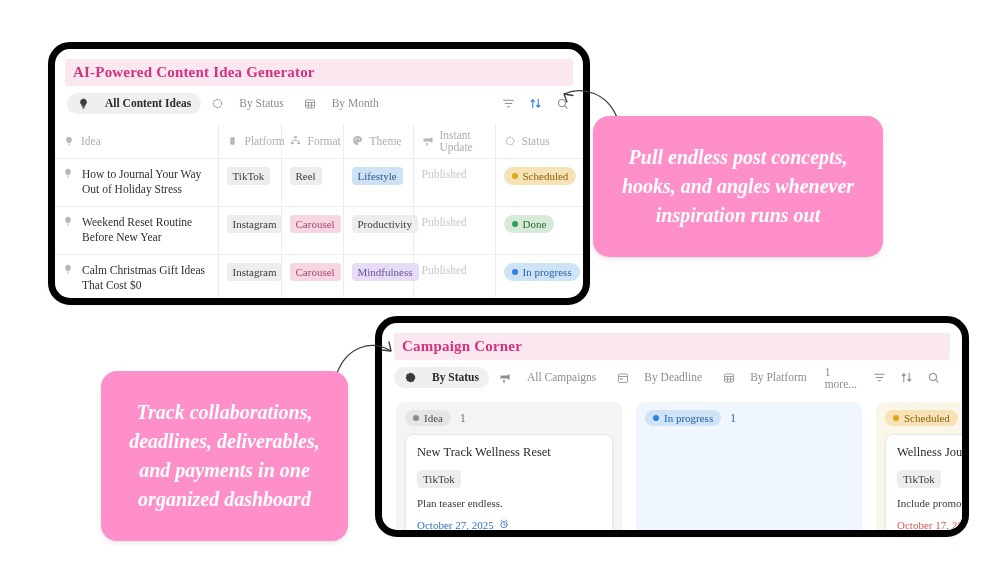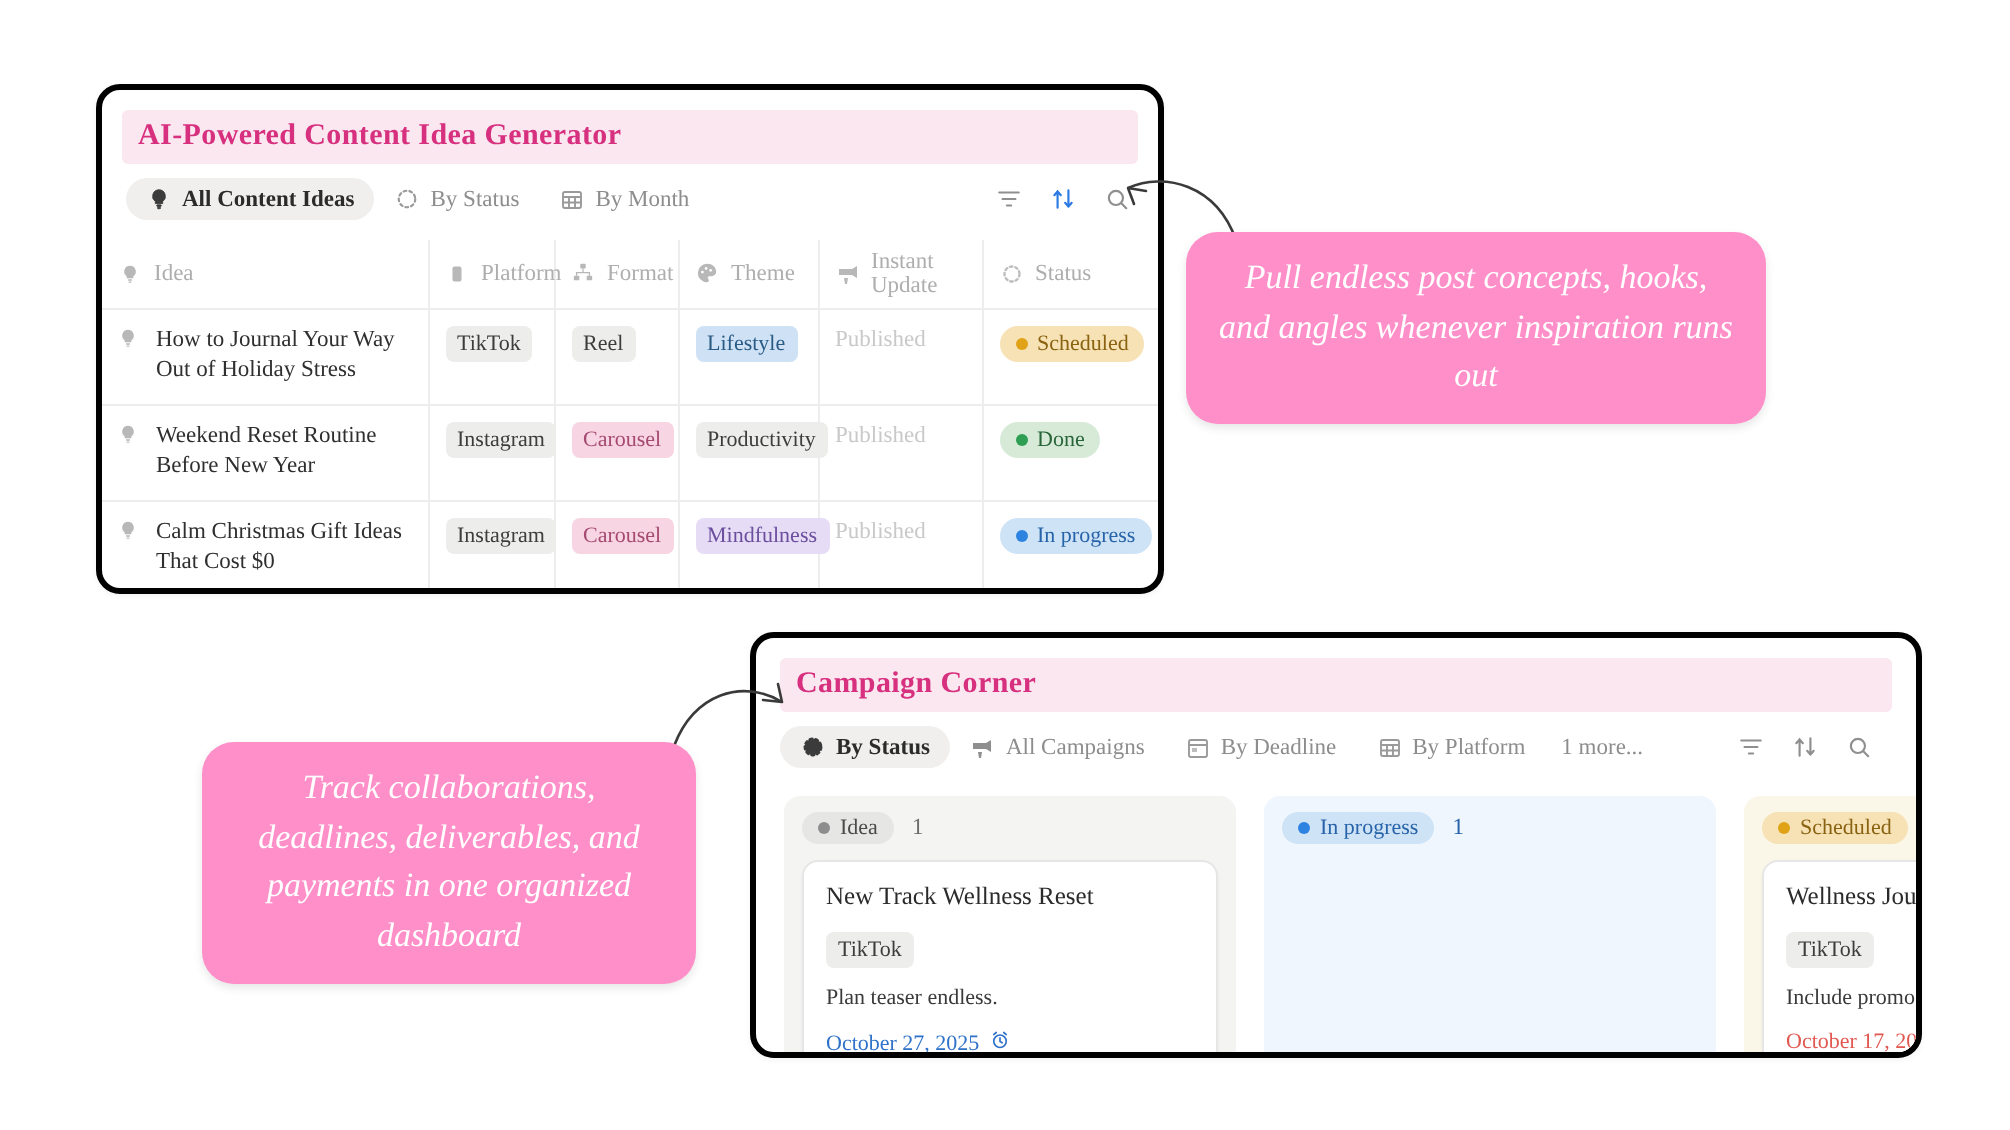--- a/index.html
+++ b/index.html
@@ -6,37 +6,37 @@
   body{
     width:1005px;height:565px;background:#ffffff;
     font-family:"Liberation Serif",serif;
     -webkit-font-smoothing:antialiased;
     overflow:hidden;position:relative;
   }
   .stage{position:absolute;inset:0;}
 
   
   .panel{
-    position:absolute;background:#fff;border:3px solid #000000;
-    border-radius:12px;overflow:hidden;
+    position:absolute;background:#fff;border:7px solid #000000;
+    border-radius:22px;overflow:hidden;
     box-shadow:0 1px 3px rgba(0,0,0,.05);
   }
   .panel-title-band{
     background:#fbe7f0;margin:10px 10px 0 10px;border-radius:3px;
     padding:5px 8px;
   }
   .panel-title{
     font-family:"Liberation Serif",serif;font-weight:bold;
     font-size:15px;color:#d6307f;letter-spacing:.2px;line-height:1.1;
   }
 
   
   .tabbar{display:flex;align-items:center;padding:4px 12px 0 12px;height:28px;}
   .tab{
-    display:flex;align-items:center;gap:5px;
+    display:flex;gap:15px;
     padding:4px 10px;border-radius:14px;
     font-size:11.5px;color:#8d8d8d;white-space:nowrap;
   }
   .tab.active{background:#f0efee;color:#2b2b2b;font-weight:bold;}
   .tab-more{font-size:11.5px;color:#8d8d8d;padding:4px 8px;}
   .tab .ic{width:13px;height:13px;display:inline-flex;align-items:center;justify-content:center;flex:none;}
   .tab.active .ic svg{stroke:#3b3b3b;fill:#3b3b3b;}
   .toolicons{margin-left:auto;display:flex;align-items:center;gap:13px;padding-right:2px;}
   .toolicons .ic{width:14px;height:14px;display:inline-flex;align-items:center;justify-content:center;}
 
@@ -96,24 +96,25 @@
   }
   .card-title{font-size:12.5px;color:#2b2b2b;margin-bottom:9px;line-height:1.25;}
   .card-note{font-size:11px;color:#3a3a3a;margin-top:9px;}
   .card-date{font-size:11px;margin-top:10px;display:flex;align-items:center;gap:5px;text-align:right;}
   .date-blue{color:#2f72c9;}
   .date-red{color:#e0584f;}
 
   
   .callout{
     position:absolute;background:#ff8fc8;color:#ffffff;
-    border-radius:16px;padding:11px 16px;
+    border-radius:16px;padding:27px 16px;
     font-family:"Liberation Serif",serif;font-style:italic;
-    font-size:17px;line-height:1.45;text-align:center;
+    font-size:20px;line-height:1.45;text-align:center;
     box-shadow:0 2px 5px rgba(0,0,0,.10);
+    font-weight:bold;
   }
   .arrow{position:absolute;pointer-events:none;}
 </style>
 </head>
 <body>
 
 <div class="stage">
 
   <div class="panel" style="left:48px;top:42px;width:528px;height:249px;">
 

